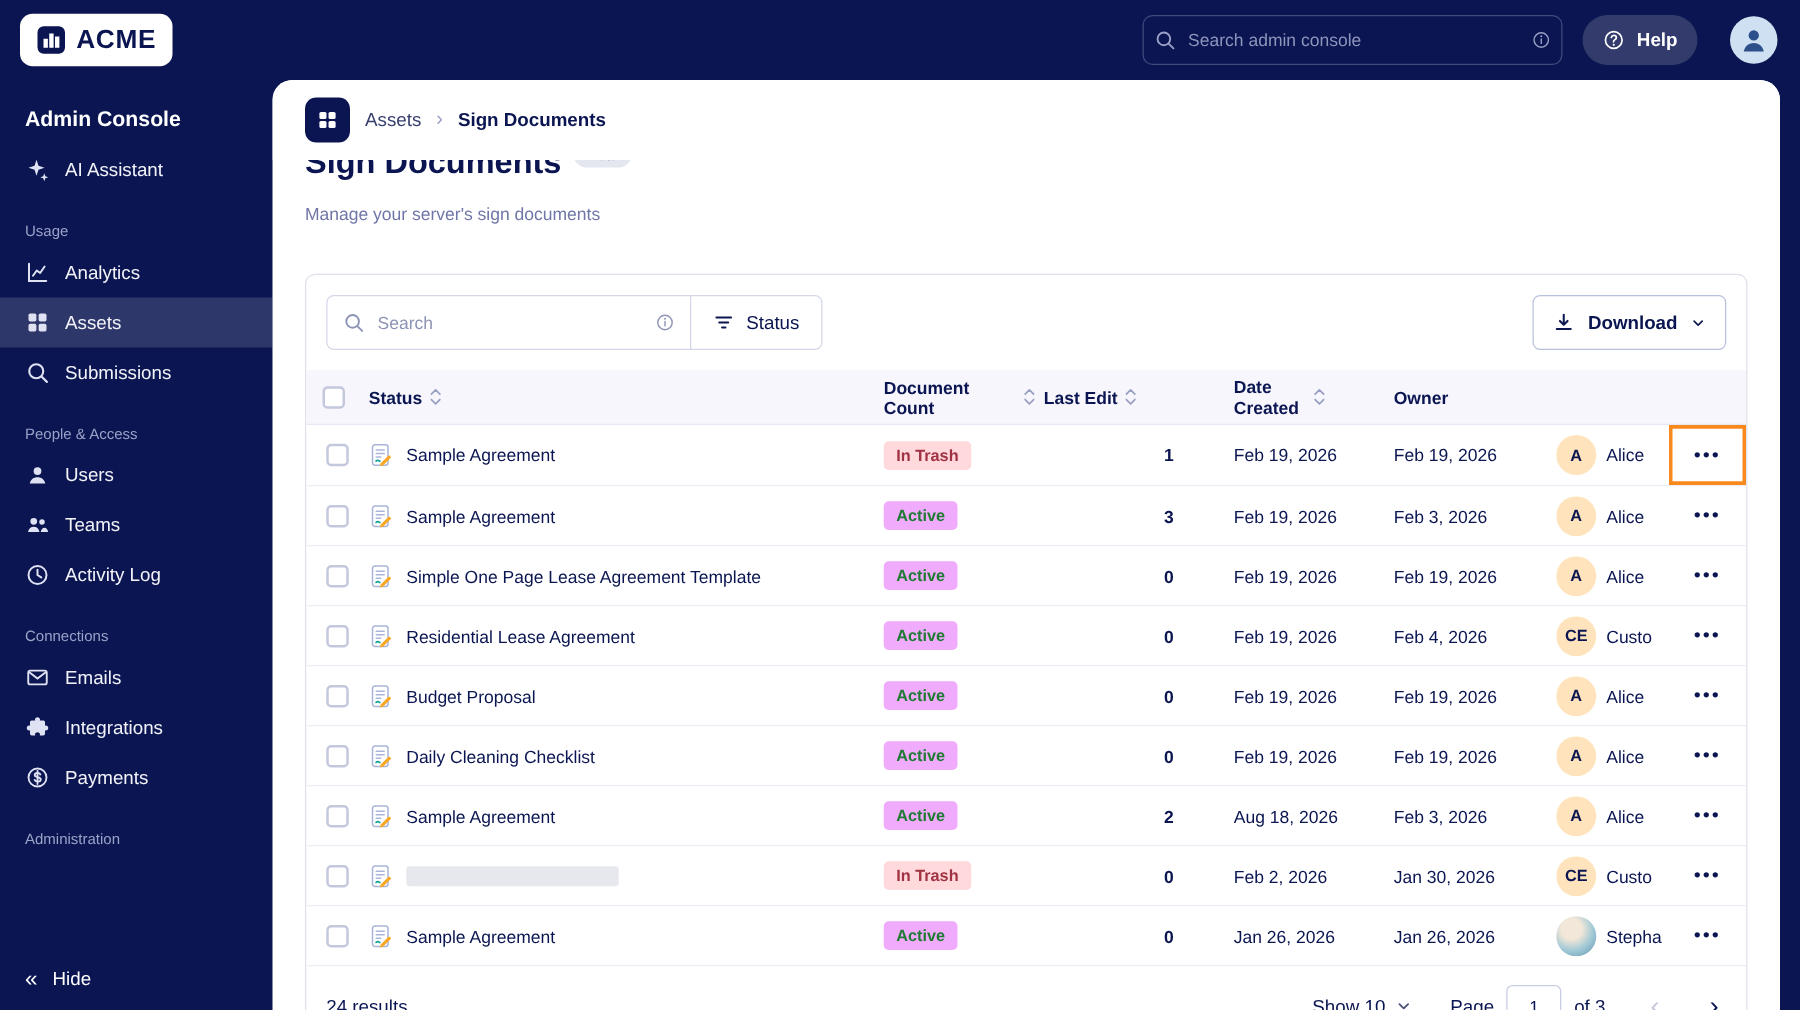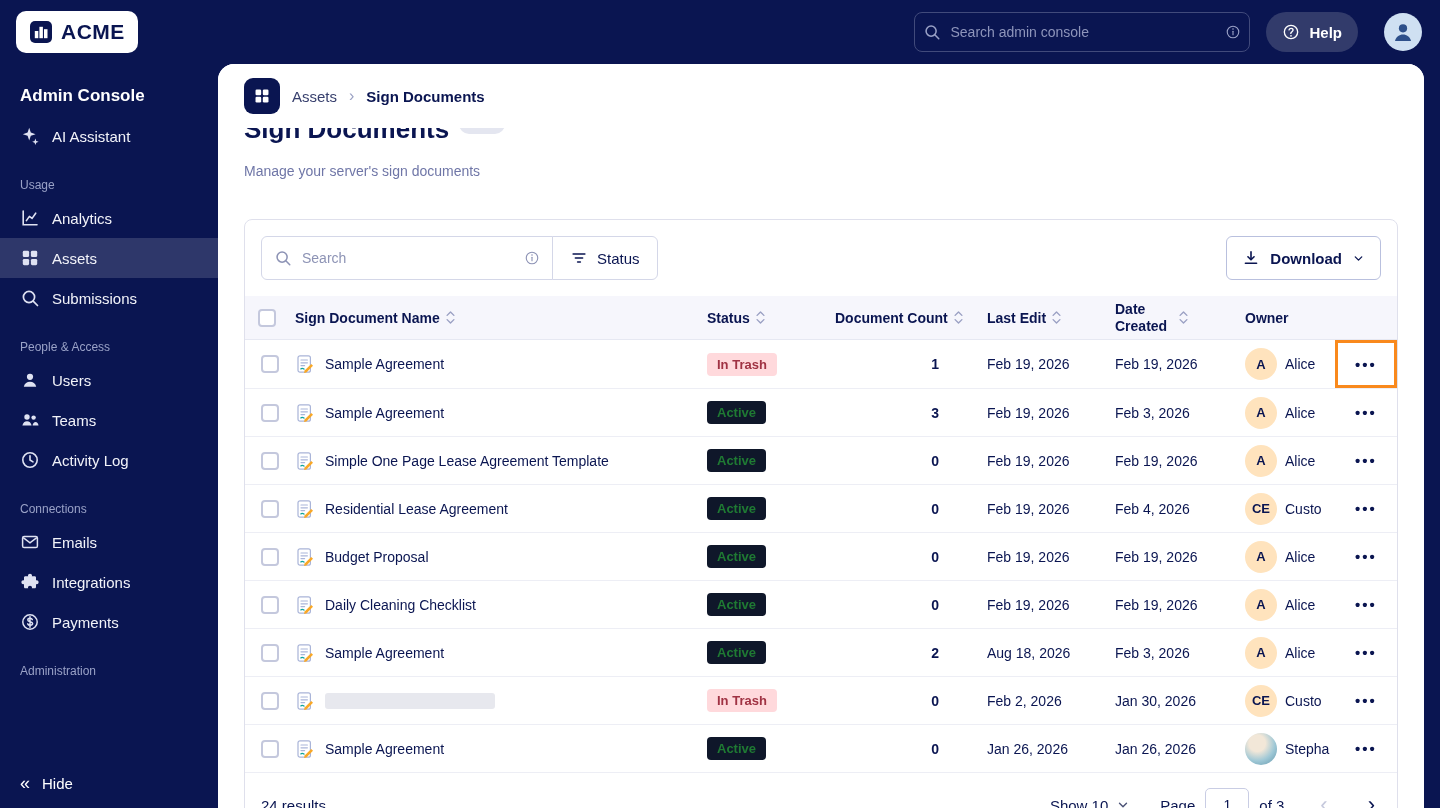--- a/index.html
+++ b/index.html
@@ -71,21 +71,21 @@
   .sort{width:11px;height:17px;color:#9aa0c3;cursor:pointer}
   .narrow{max-width:58px;display:inline-block;line-height:1.15}
   .cell-check{display:flex;justify-content:center}
   .cb{width:18px;height:18px;border:2px solid #c4c8dd;border-radius:4px;background:#fff;cursor:pointer;flex:0 0 18px}
   .trow{min-height:48px;border-top:1px solid #edeef5;font-size:14px;color:#0a1551}
   .trow:first-child{border-top:0}
   .cell-name{display:flex;align-items:center;gap:10px;font-weight:500;overflow:hidden;white-space:nowrap;padding-right:10px}
   .cell-name .doc-link{cursor:pointer}
   .redact{width:170px;height:16px;background:#e7e8ee;border-radius:3px;display:inline-block}
   .badge{display:inline-block;padding:4px 10px;border-radius:4px;font-size:13px;font-weight:600}
-  .badge.active{background:#0f172a;color:#1f7a33}
+  .badge.active{background:#f0abfc;color:#1f7a33}
   .badge.trash{background:#ffd9dc;color:#a03243}
   .cell-count{text-align:right;padding-right:48px;font-weight:600}
   .cell-owner{display:flex;align-items:center;gap:8px;overflow:hidden;white-space:nowrap}
   .av{width:32px;height:32px;border-radius:50%;background:#ffe3bd;color:#0a1551;font-size:13px;font-weight:700;display:flex;align-items:center;justify-content:center;flex:0 0 32px}
   .av.photo{background:radial-gradient(circle at 38% 32%,#f2e7d8 0 28%,#9fc8d6 60%,#5f93a8 100%)}
   .cell-actions{height:100%;display:flex;align-items:center;justify-content:center}
   .cell-actions.hl{box-shadow:inset 0 0 0 3px #f9891c}
   .dots{color:#0a1551;font-size:15px;font-weight:700;letter-spacing:2px;cursor:pointer;padding:8px 6px;line-height:1}
 
   
@@ -330,29 +330,20 @@
             </svg>
           </span>
       </div>
     </div>
 
     <div class="thead">
       <div class="th cell-check">
           <span class="cb"></span>
         </div>
       <div class="th">
-          <span>Sign Document Name</span>
-          <span class="icon sort">
-            <svg viewBox="0 0 10 16" fill="none" stroke="currentColor" stroke-width="1.3" stroke-linecap="round" stroke-linejoin="round">
-              <path d="M1.8 6 5 2.8 8.2 6"></path>
-              <path d="M1.8 10 5 13.2 8.2 10"></path>
-            </svg>
-          </span>
-        </div>
-      <div class="th">
           <span>Status</span>
           <span class="icon sort">
             <svg viewBox="0 0 10 16" fill="none" stroke="currentColor" stroke-width="1.3" stroke-linecap="round" stroke-linejoin="round">
               <path d="M1.8 6 5 2.8 8.2 6"></path>
               <path d="M1.8 10 5 13.2 8.2 10"></path>
             </svg>
           </span>
         </div>
       <div class="th">
           <span>Document Count</span>

